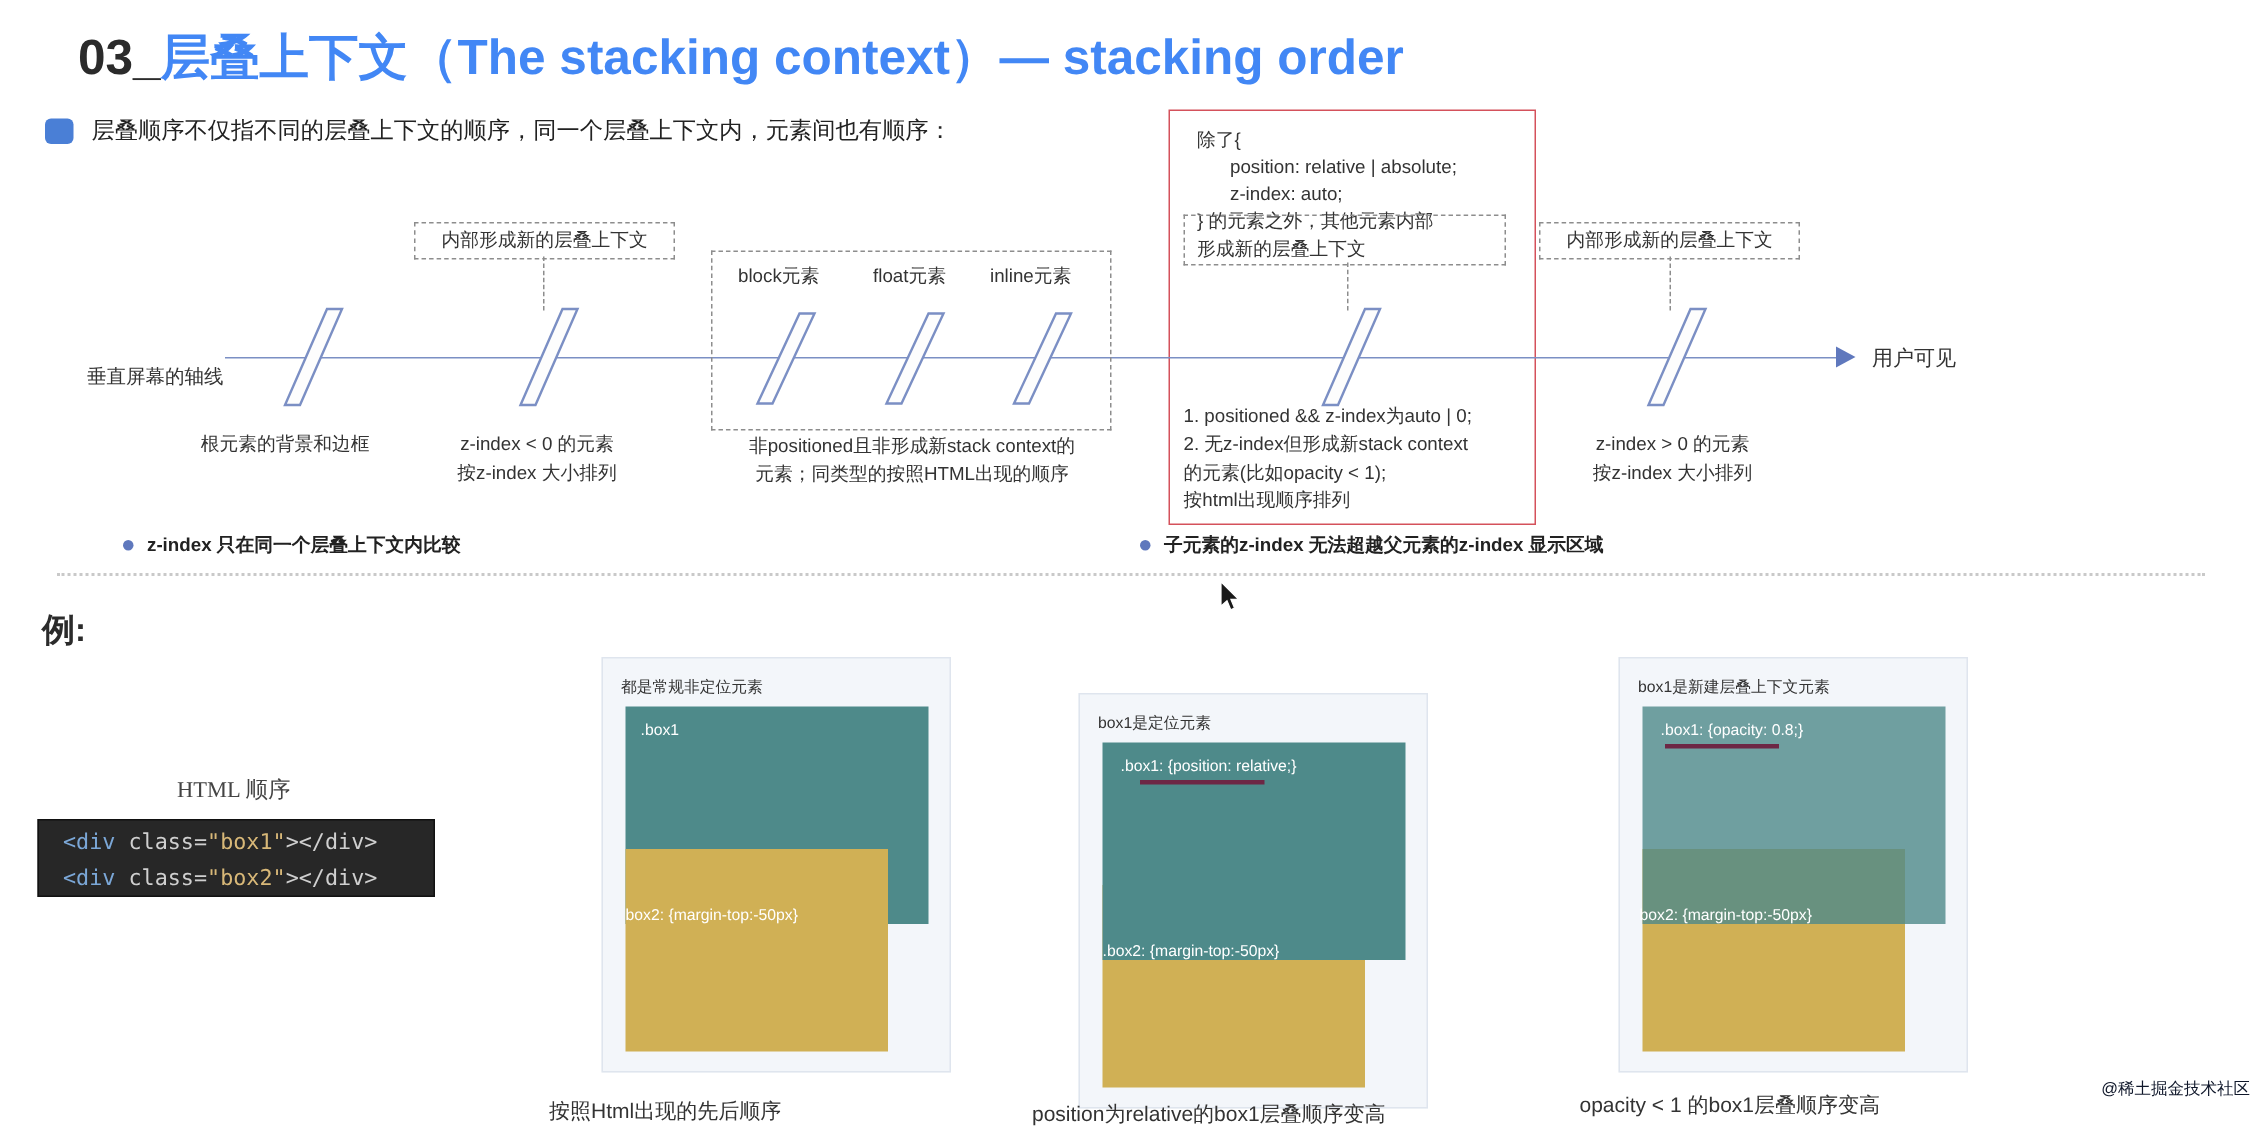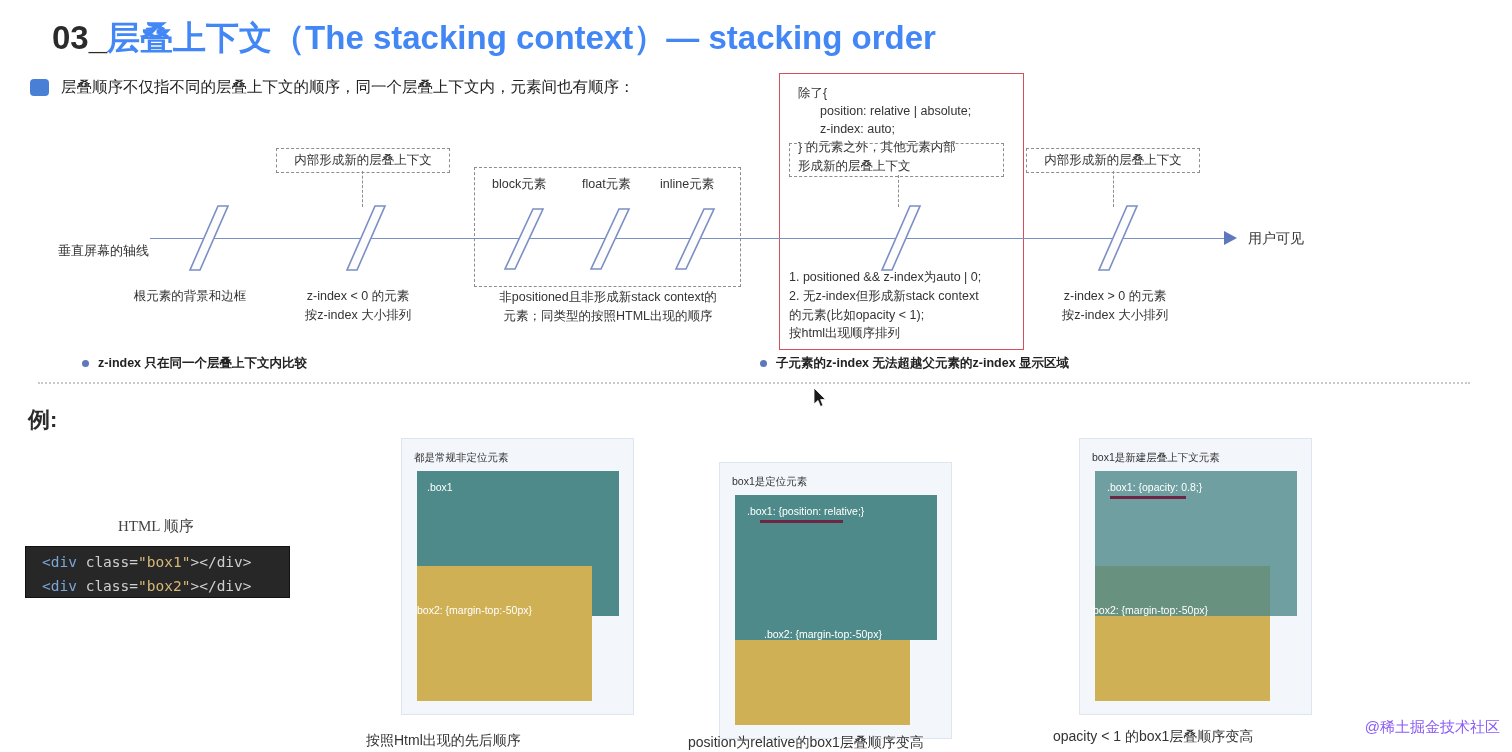--- a/index.html
+++ b/index.html
@@ -128,21 +128,21 @@
   }
   .underline-red{
     position:absolute;height:2.5px;background:#6d2745;
   }
   .panel-caption{
     position:absolute;font-size:14px;color:#333;white-space:nowrap;
   }
 
   
   .watermark{
-    position:absolute;right:12px;top:718px;font-size:15px;color:#8b5cf6;white-space:nowrap;
+    position:absolute;right:12px;top:718px;font-size:11px;color:#0f172a;white-space:nowrap;
   }
 
   
   .cursor{position:absolute;left:814px;top:388px;width:14px;height:20px;}
 </style>
 </head>
 <body>
 
 <div class="slide">
 
@@ -274,21 +274,21 @@
     <div class="box-text" style="left:15px;top:165px;">box2: {margin-top:-50px}</div>
   </div>
   <div class="panel-caption" style="left:366px;top:732px;">按照Html出现的先后顺序</div>
 
   <div class="panel" style="left:719px;margin-top:24px;">
     <div class="panel-title">box1是定位元素</div>
     <div class="box2" style="left:15px;top:127px;width:175px;height:135px;"></div>
     <div class="box1" style="left:15px;top:32px;width:202px;height:145px;"></div>
     <div class="box-text" style="left:27px;top:42px;z-index:5;">.box1: {position: relative;}</div>
     <div class="underline-red" style="left:40px;top:57px;width:83px;z-index:6;"></div>
-    <div class="box-text" style="left:15px;top:165px;z-index:5;padding-left:29px;">.box2: {margin-top:-50px}</div>
+    <div class="box-text" style="left:15px;top:165px;z-index:5;">.box2: {margin-top:-50px}</div>
   </div>
   <div class="panel-caption" style="left:688px;top:734px;">position为relative的box1层叠顺序变高</div>
 
   <div class="panel" style="left:1079px;">
     <div class="panel-title">box1是新建层叠上下文元素</div>
     <div class="box2" style="left:15px;top:127px;width:175px;height:135px;"></div>
     <div class="box1" style="left:15px;top:32px;width:202px;height:145px;opacity:0.8;"></div>
     <div class="box-text" style="left:27px;top:42px;z-index:5;">.box1: {opacity: 0.8;}</div>
     <div class="underline-red" style="left:30px;top:57px;width:76px;z-index:6;"></div>
     <div class="box-text" style="left:13px;top:165px;z-index:5;">box2: {margin-top:-50px}</div>

